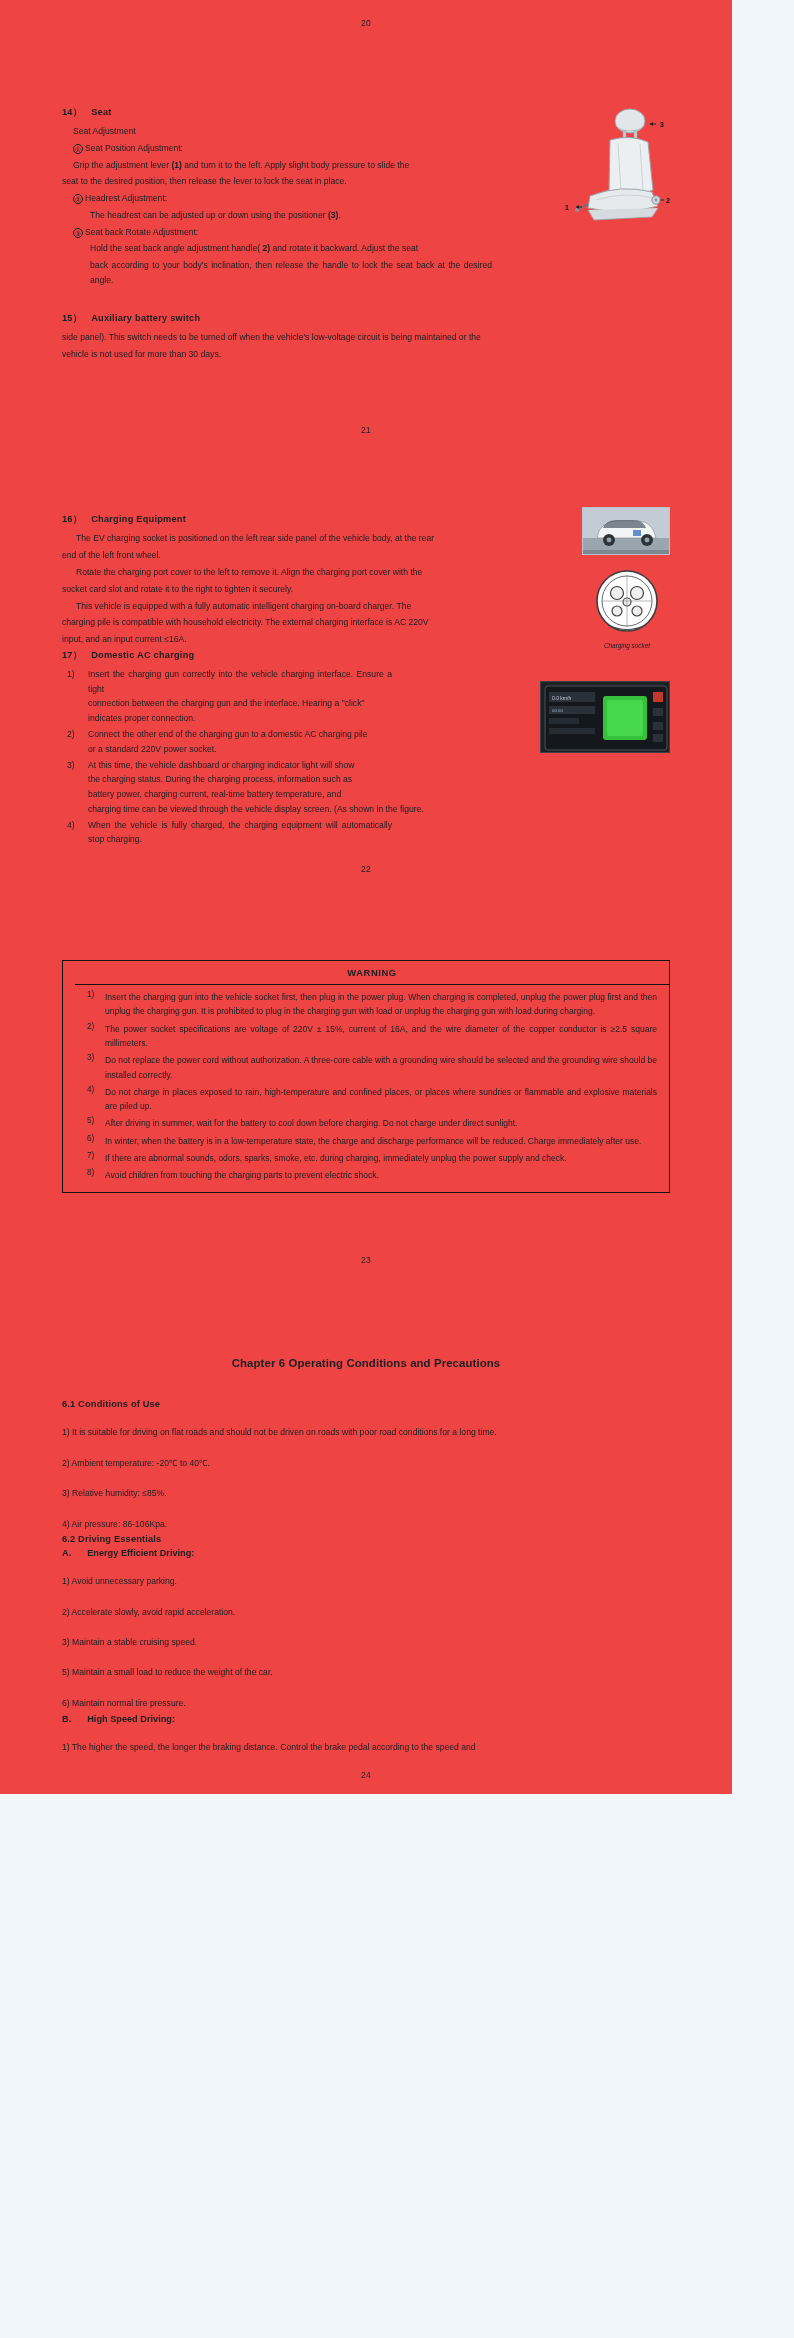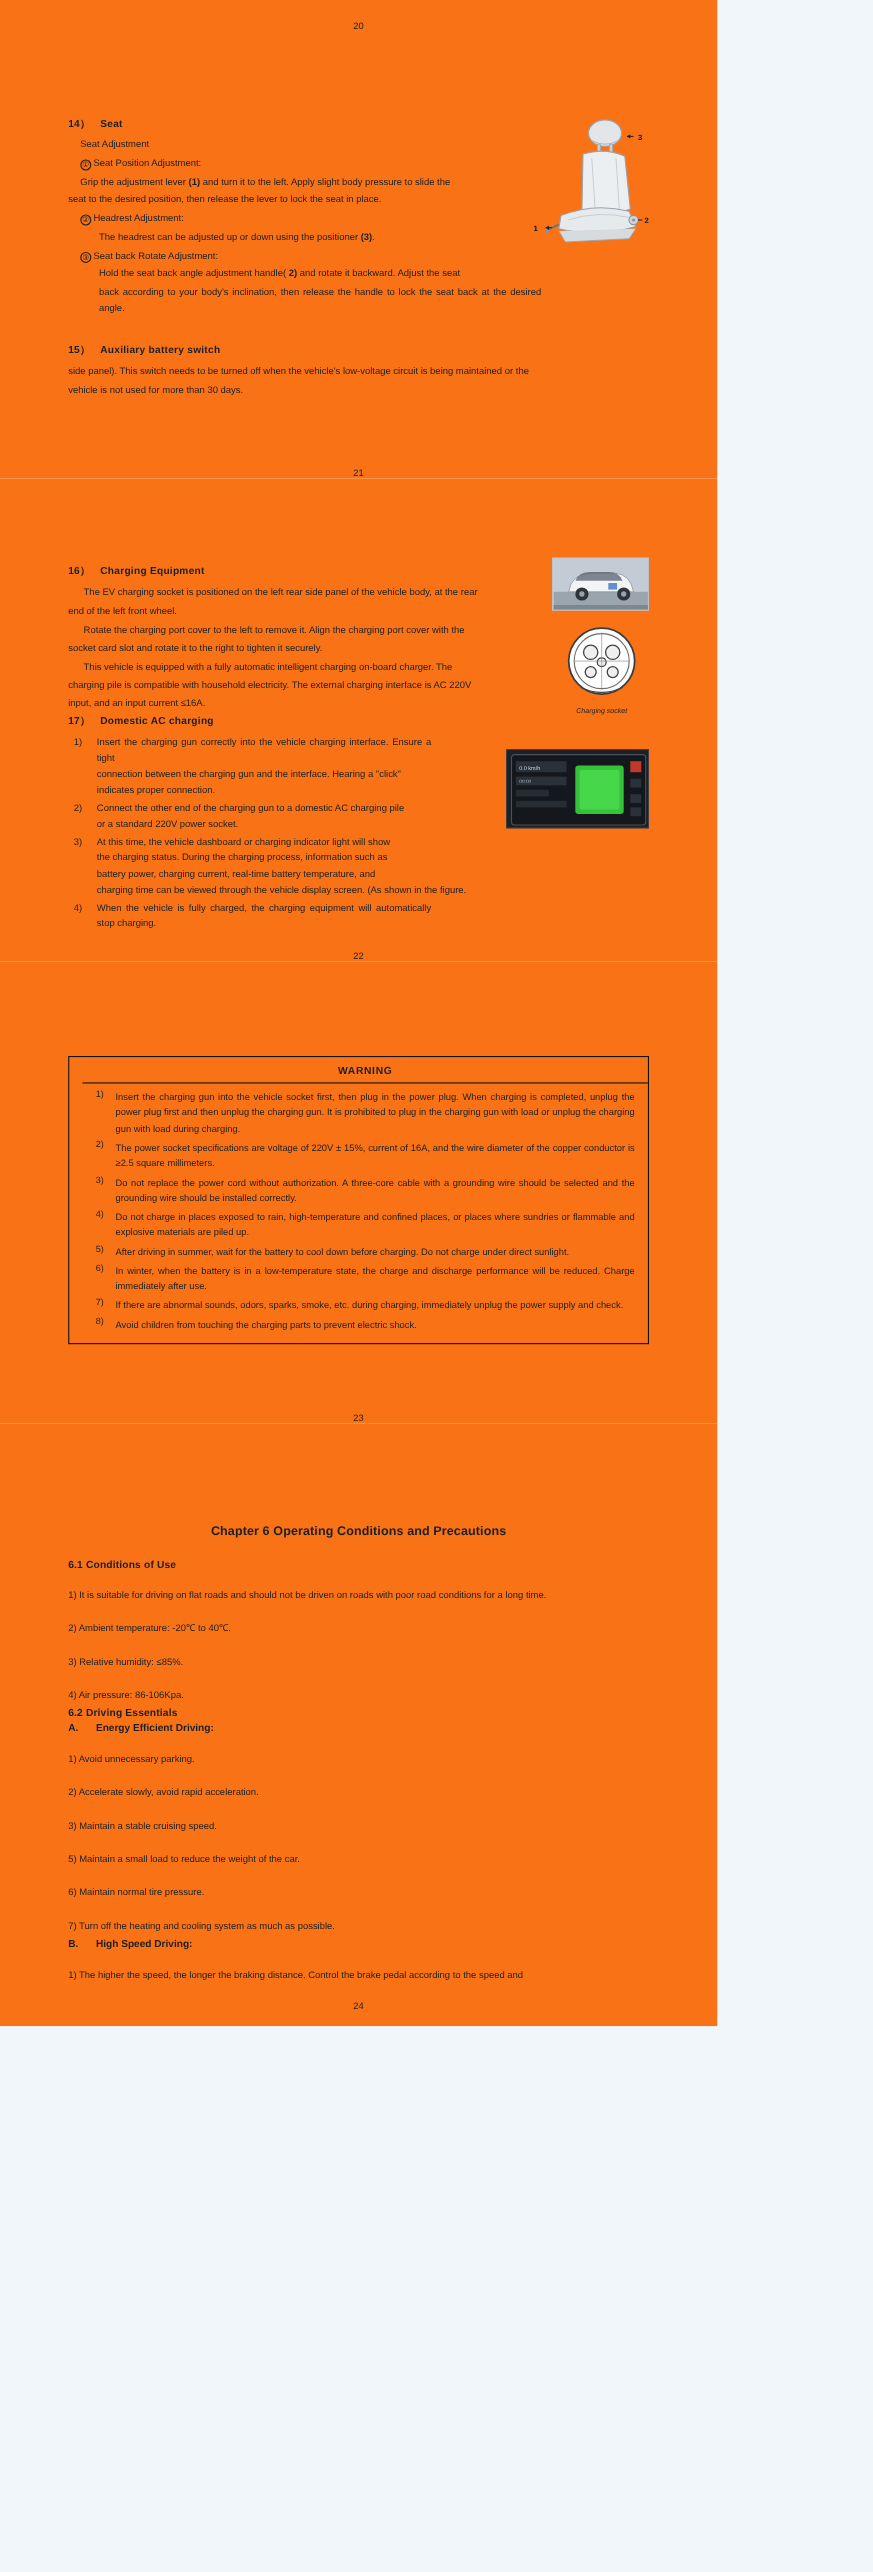--- a/index.html
+++ b/index.html
@@ -7,23 +7,23 @@
     margin: 0; padding: 0;
     background: #f1f6fb;
   }
   body {
     width: 794px;
     font-family: "Liberation Sans", sans-serif;
     color: #1b1f23;
     -webkit-font-smoothing: antialiased;
   }
   .page {
-    width: 652px;
+    width: 732px;
     position: relative;
-    background: #f97316;
+    background: #ef4444;
   }
   .page-inner {
     padding: 0 62px;
   }
   .folio {
     text-align: center;
     font-size: 8.5px;
     color: #222;
     letter-spacing: .2px;
   }
@@ -137,21 +137,21 @@
     font-size: 8.5px;
     line-height: 1.68;
     text-align: justify;
   }
 
   
   .chaptitle {
     text-align: center;
     font-weight: bold;
     font-size: 11.4px;
-    margin: 0 0 19px 0;
+    margin: 0 0 30px 0;
     letter-spacing: .1px;
   }
   .h-sub {
     font-size: 9.3px;
     font-weight: bold;
     margin: 0 0 4px 0;
     letter-spacing: .15px;
   }
   .h-ab {
     font-size: 9.2px;
@@ -435,21 +435,20 @@
     <div class="h-sub">6.2 Driving Essentials</div>
 
     <div class="h-ab">
       <span class="l">A.</span><span>Energy Efficient Driving:</span>
     </div>
     <p class="li">1) Avoid unnecessary parking.</p>
     <p class="li">2) Accelerate slowly, avoid rapid acceleration.</p>
     <p class="li">3) Maintain a stable cruising speed.</p>
     <p class="li">5) Maintain a small load to reduce the weight of the car.</p>
     <p class="li">6) Maintain normal tire pressure.</p>
-    <p class="li">7) Turn off the heating and cooling system as much as possible.</p>
 
     <div class="h-ab">
       <span class="l">B.</span><span>High Speed Driving:</span>
     </div>
     <p class="li">1) The higher the speed, the longer the braking distance. Control the brake pedal according to the speed and</p>
   </div>
 
   <div style="height:12px"></div>
   <div class="folio">24</div>
   <div style="height:14px"></div>

